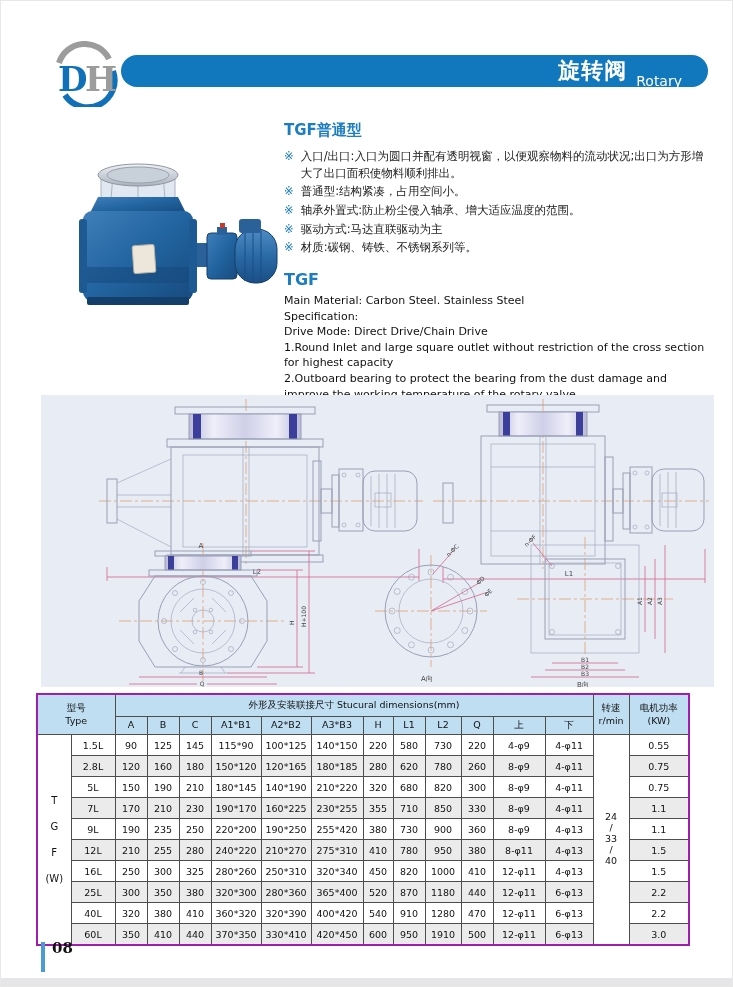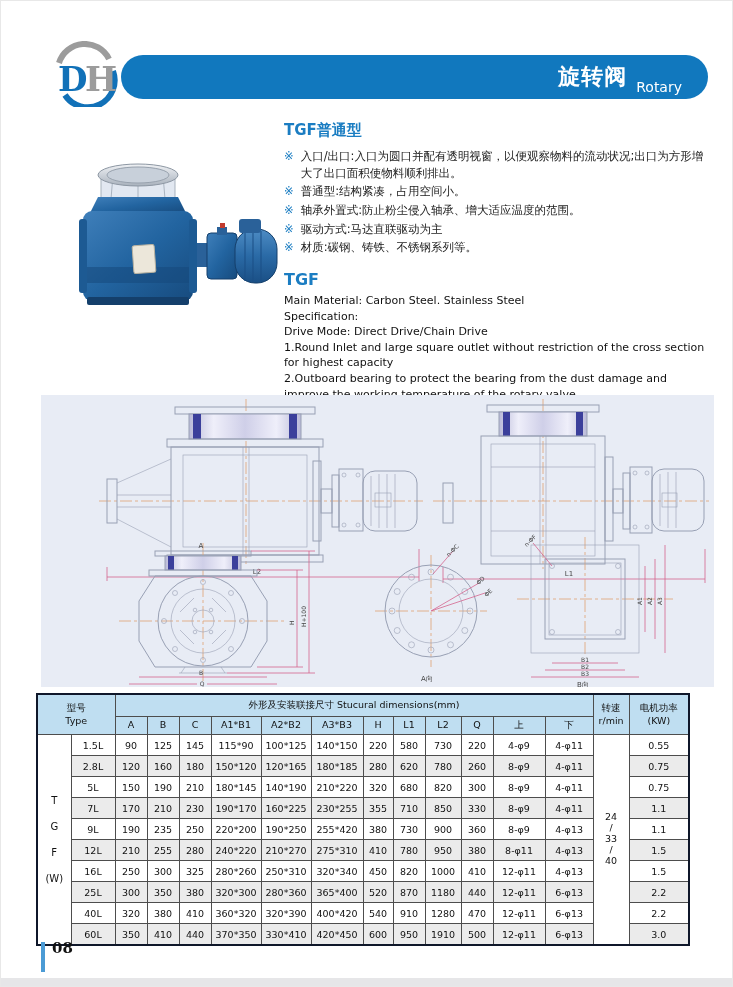--- a/index.html
+++ b/index.html
@@ -2,21 +2,21 @@
 <html><head>
 <meta charset="utf-8">
 <style>
   html,body{margin:0;padding:0;background:#fff;}
   .page{position:relative;width:733px;height:987px;background:#fff;overflow:hidden;
         font-family:"DejaVu Sans",sans-serif;border:1px solid #e8e8e8;box-sizing:border-box;}
   .page-edge-bottom{position:absolute;left:0;top:977px;width:733px;height:10px;background:#e6e6e8;}
 
   
   .logo{position:absolute;left:48px;top:40px;}
-  .banner{position:absolute;left:120px;top:54px;width:587px;height:44px;background:#1178be;
+  .banner{position:absolute;left:120px;top:54px;width:587px;height:32px;background:#1178be;
           border-radius:23px;display:flex;align-items:center;justify-content:flex-end;
           padding-right:26px;box-sizing:border-box;gap:9px;}
   .banner-zh{color:#fff;font-size:22px;font-weight:bold;letter-spacing:1px;}
   .banner-en{color:#fff;font-size:14px;margin-top:20px;}
 
   
   .photo{position:absolute;left:48px;top:148px;}
 
   
   .textcol{position:absolute;left:283px;top:120px;width:428px;}
@@ -35,21 +35,21 @@
   .cl{stroke:#e0a272;fill:none;stroke-width:.8;stroke-dasharray:12 3 3 3;}
   .dl{stroke:#d4648e;fill:none;stroke-width:.8;}
   .dt{fill:#444;font-size:7px;font-family:"DejaVu Sans",sans-serif;}
   .dts{fill:#444;font-size:6px;font-family:"DejaVu Sans",sans-serif;}
 
   
   table.dims{position:absolute;left:35px;top:692px;width:652px;border-collapse:collapse;
              table-layout:fixed;font-size:9.5px;color:#111;}
   table.dims th,table.dims td{border:1px solid #4d4d4d;padding:0 1px;text-align:center;
              overflow:hidden;white-space:nowrap;}
-  table.dims{border:2px solid #0f172a;}
+  table.dims{border:2px solid #a21caf;}
   table.dims thead th{background:#bfdef1;font-weight:normal;line-height:1.3;}
   table.dims thead tr:first-child th{height:21px;}
   table.dims thead tr:last-child th{height:17px;}
   table.dims tbody td{height:20px;background:#fff;}
   table.dims tbody tr.alt td{background:#ebebeb;}
   td.groupcell,td.speedcell{background:#fff !important;}
   .gline{line-height:2.6;font-size:10px;}
   .sline{line-height:1.15;font-size:9.5px;}
 
   

